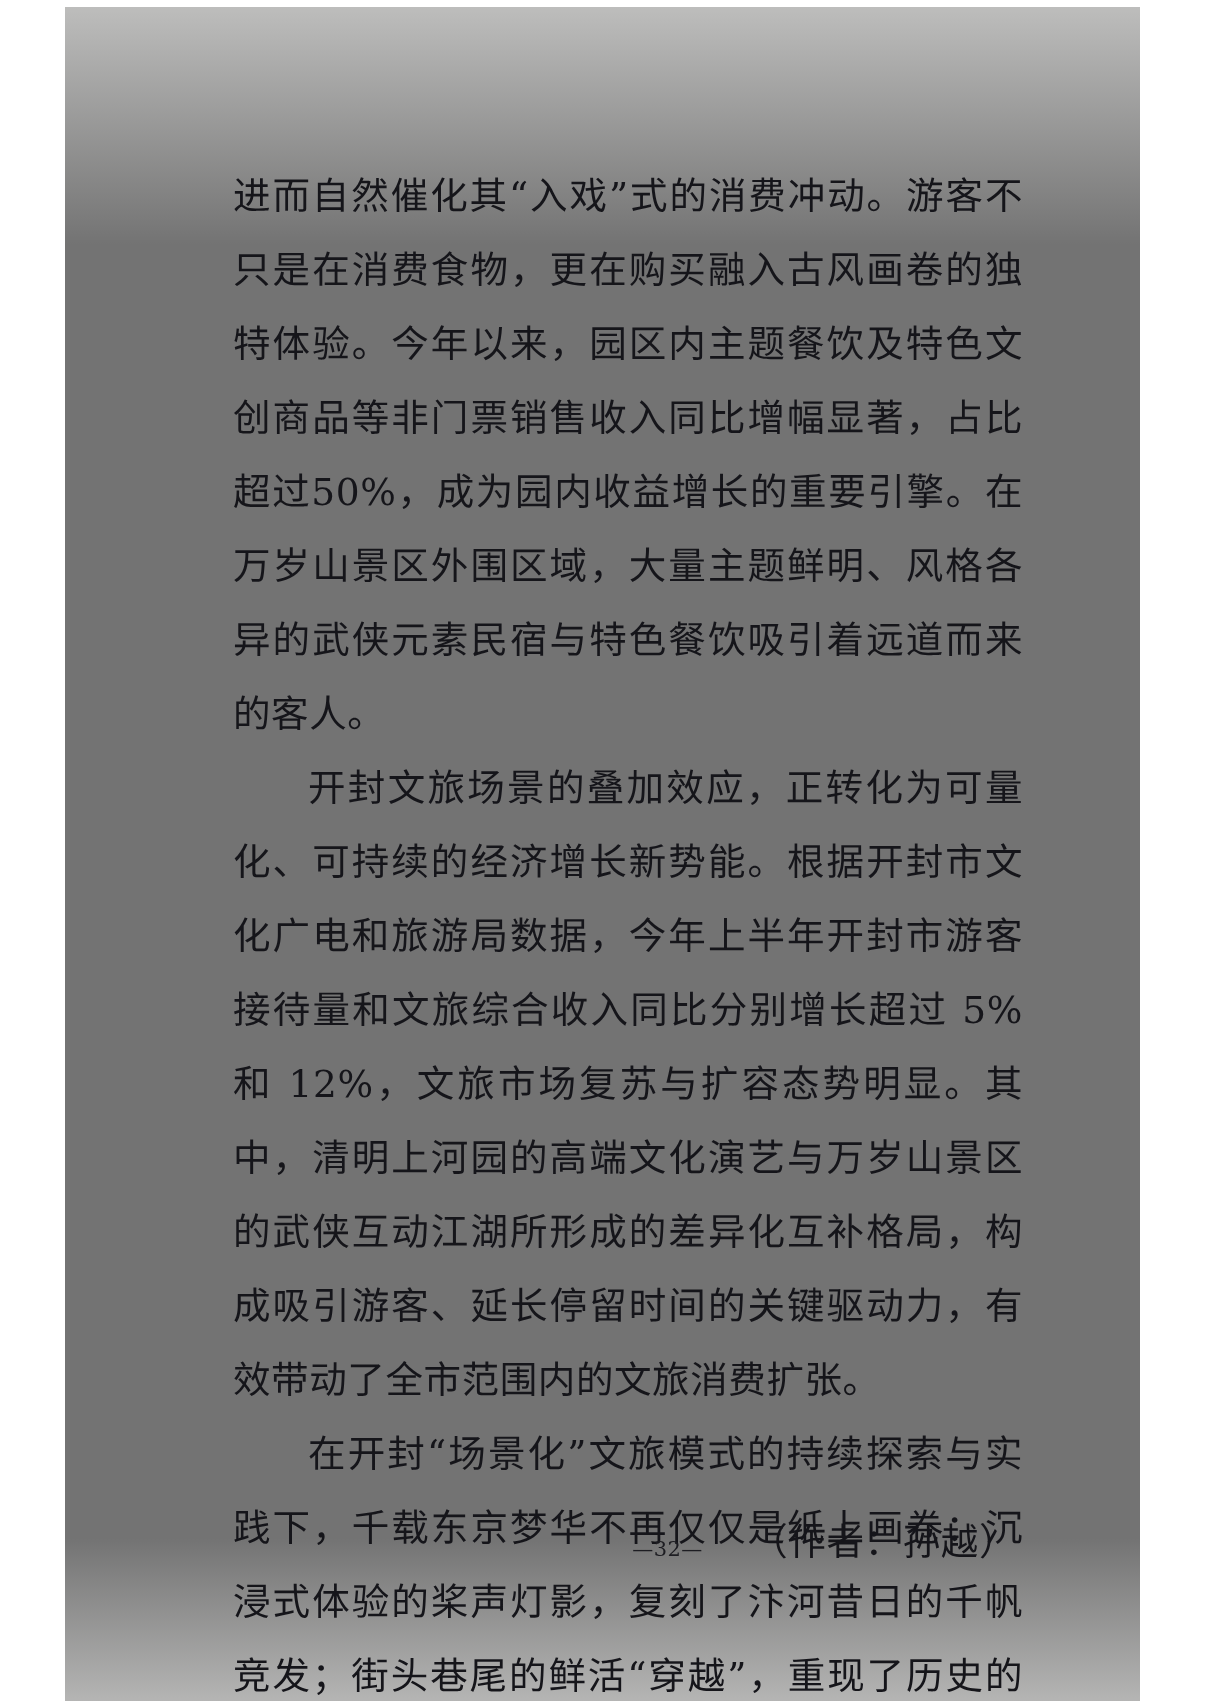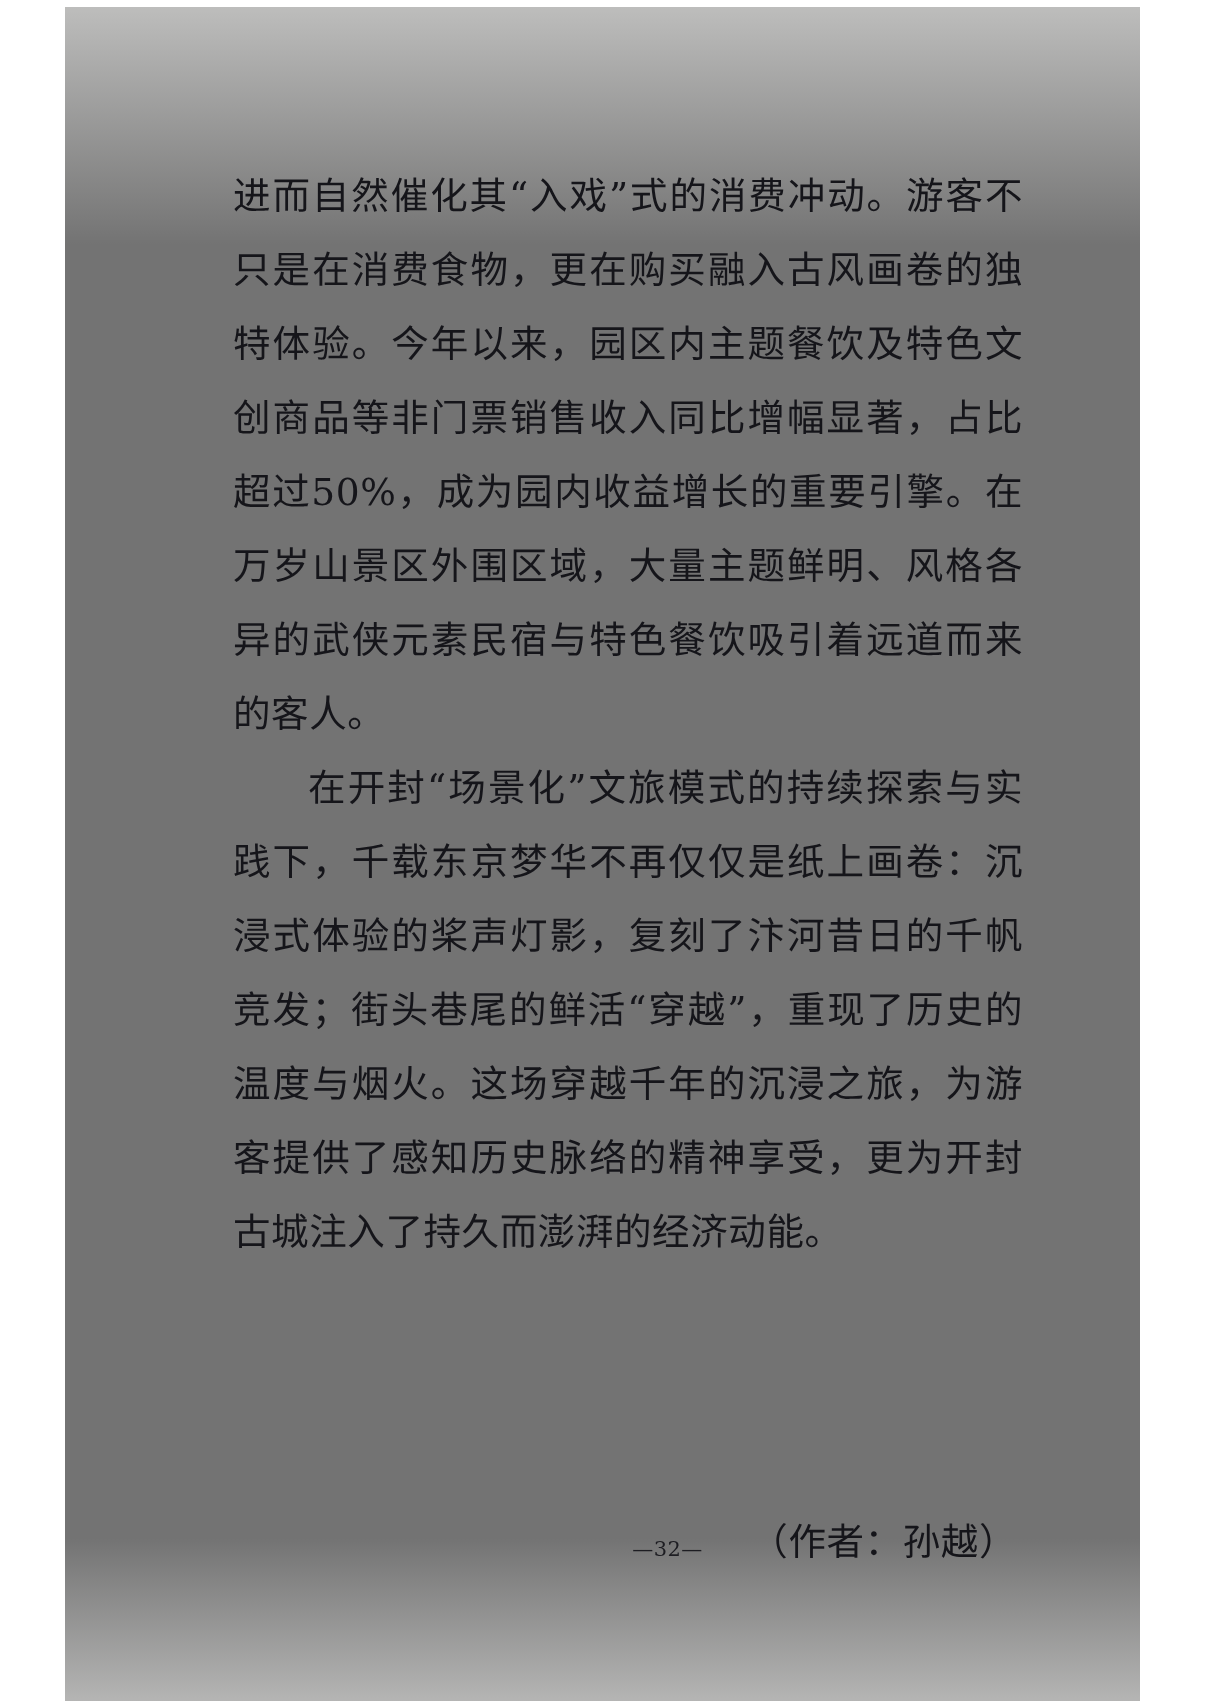--- a/index.html
+++ b/index.html
@@ -96,20 +96,21 @@
 <body>
 
 <div class="page">
 
   <div class="paper-tint"></div>
 
   <div class="text-column">
 
     <p class="para">进而自然催化其“入戏”式的消费冲动。游客不只是在消费食物，更在购买融入古风画卷的独特体验。今年以来，园区内主题餐饮及特色文创商品等非门票销售收入同比增幅显著，占比超过50%，成为园内收益增长的重要引擎。在万岁山景区外围区域，大量主题鲜明、风格各异的武侠元素民宿与特色餐饮吸引着远道而来的客人。</p>
 
+    <p class="para indent">开封文旅场景的叠加效应，正转化为可量化、可持续的经济增长新势能。根据开封市文化广电和旅游局数据，今年上半年开封市游客接待量和文旅综合收入同比分别增长超过 5% 和 12%，文旅市场复苏与扩容态势明显。其中，清明上河园的高端文化演艺与万岁山景区的武侠互动江湖所形成的差异化互补格局，构成吸引游客、延长停留时间的关键驱动力，有效带动了全市范围内的文旅消费扩张。</p>
 
     <p class="para indent">在开封“场景化”文旅模式的持续探索与实践下，千载东京梦华不再仅仅是纸上画卷：沉浸式体验的桨声灯影，复刻了汴河昔日的千帆竞发；街头巷尾的鲜活“穿越”，重现了历史的温度与烟火。这场穿越千年的沉浸之旅，为游客提供了感知历史脉络的精神享受，更为开封古城注入了持久而澎湃的经济动能。</p>
 
   </div>
 
   <div class="signature">（作者：孙越）</div>
 
   <div class="page-number">—32—</div>
 
 </div>

